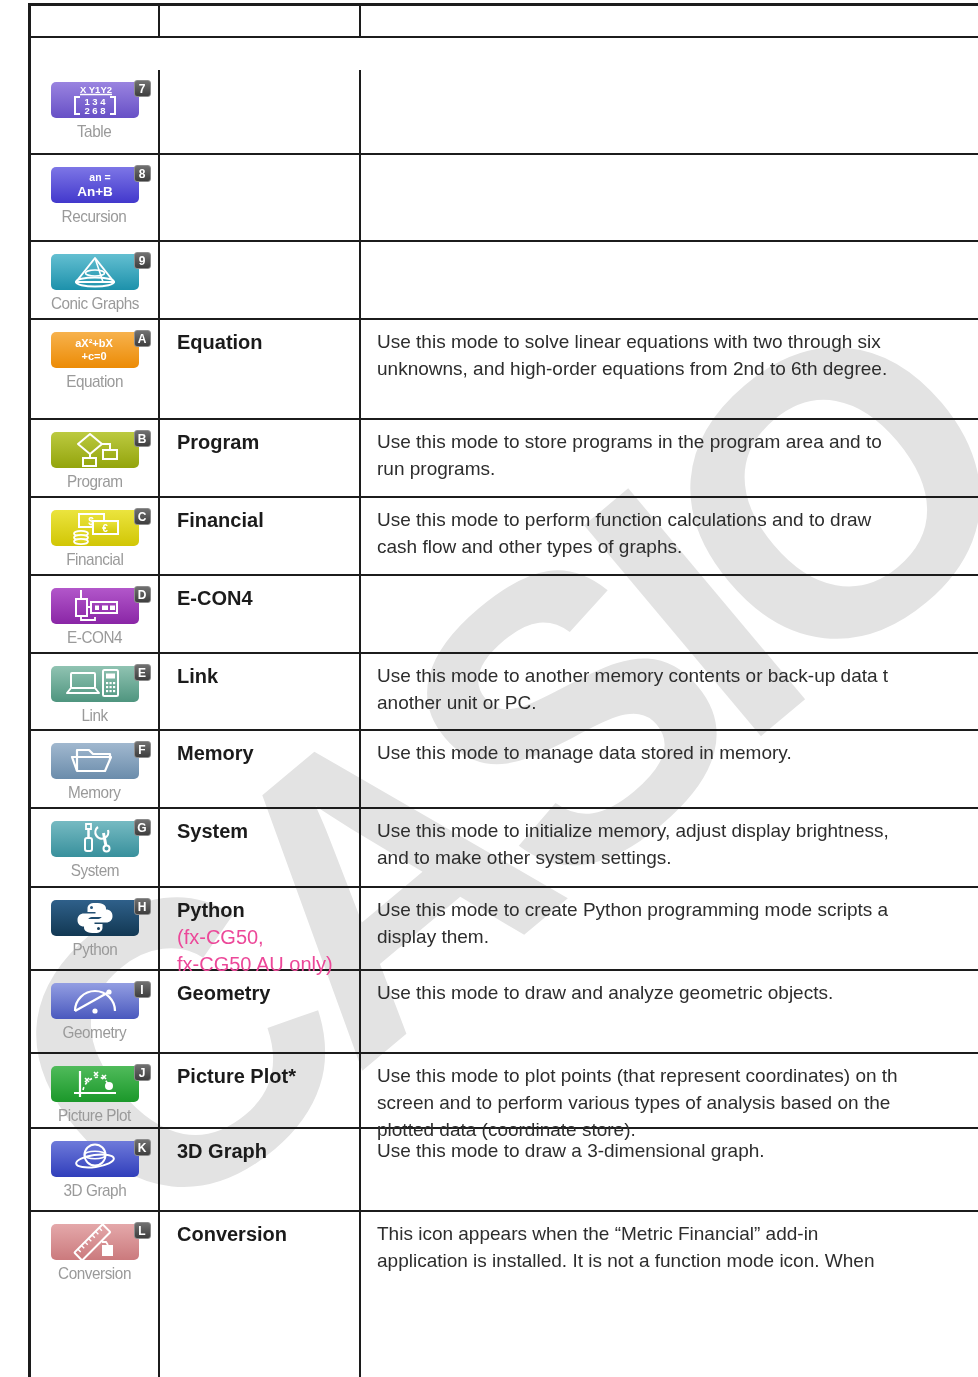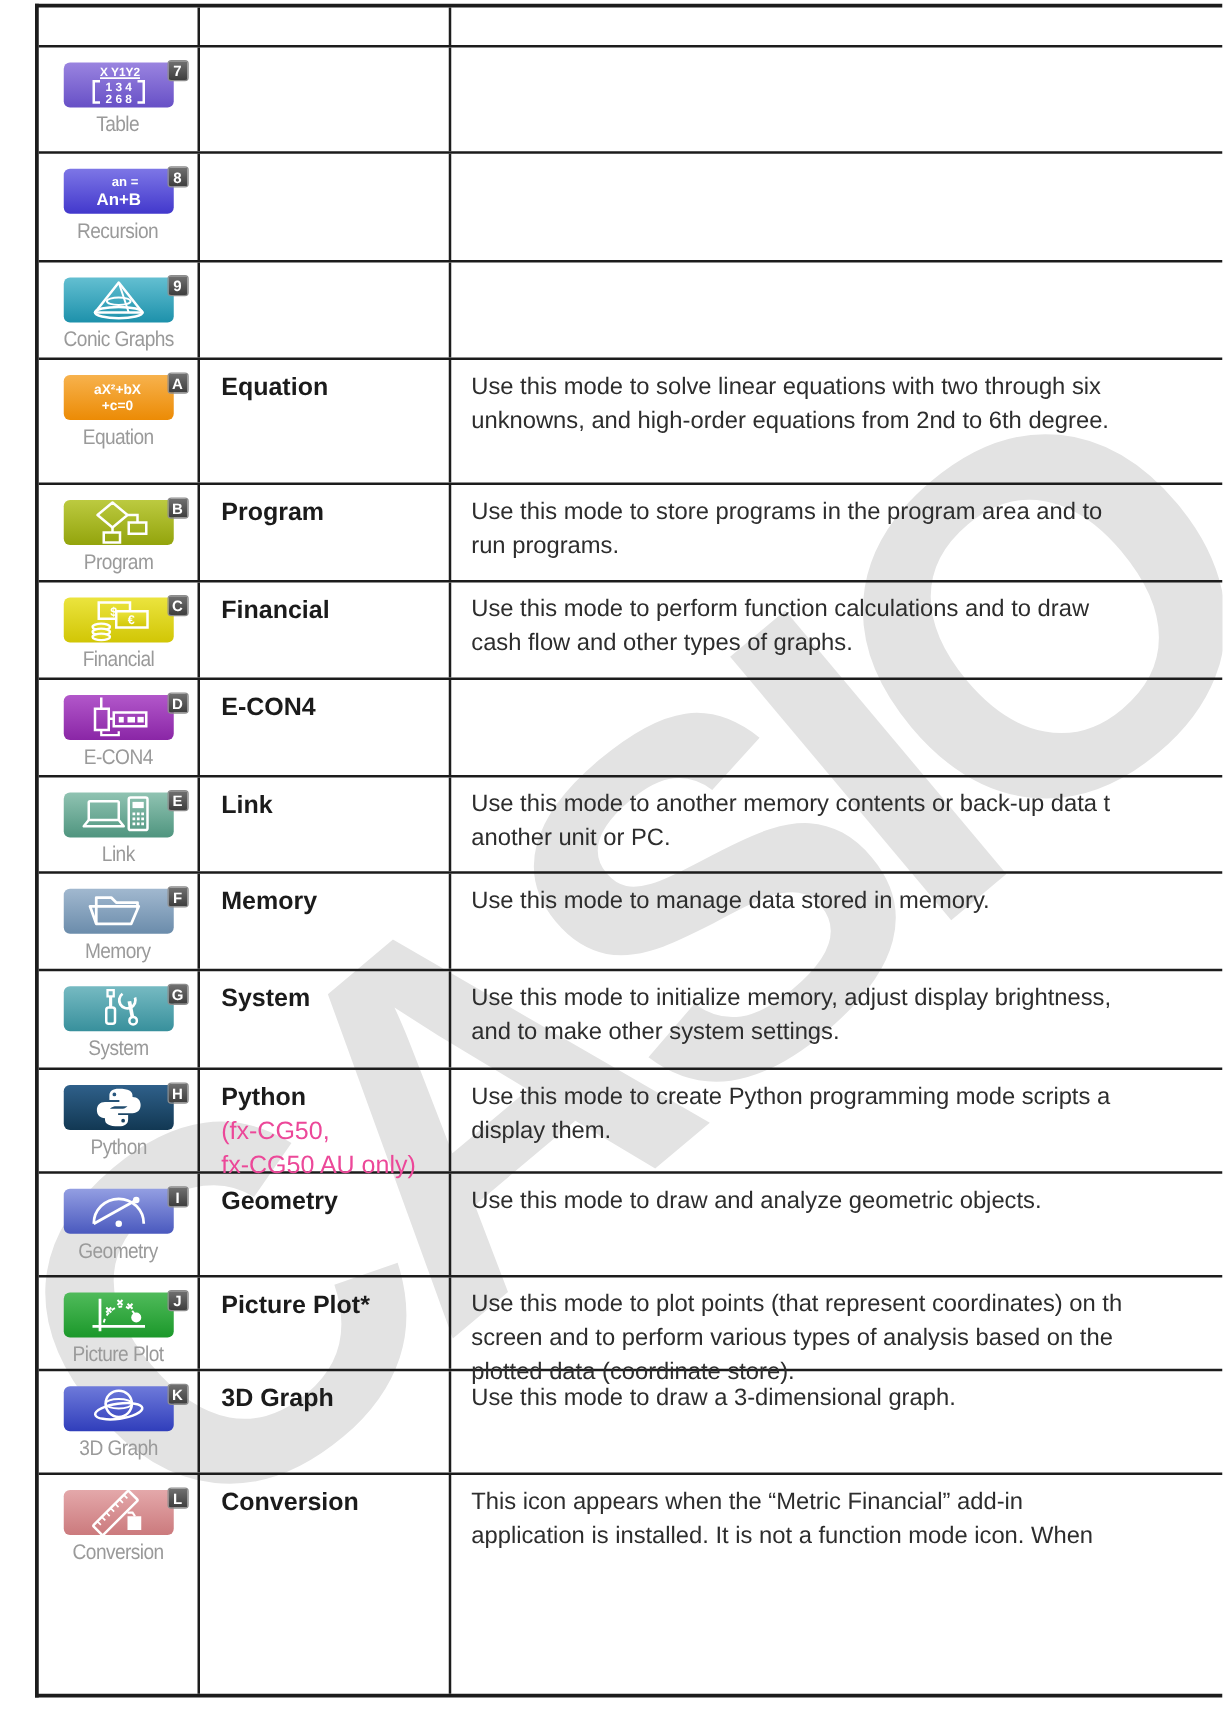--- a/index.html
+++ b/index.html
@@ -16,21 +16,21 @@
     transform-origin:center center;z-index:0;user-select:none;white-space:nowrap;
   }
   
   .modes-table{
     position:absolute;left:28px;top:3px;width:950px;z-index:1;
     border:3px solid #1c1c1c;border-right:none;box-sizing:border-box;
     background:transparent;
   }
   .row{display:flex;box-sizing:border-box;border-bottom:2px solid #1c1c1c;}
   .row:last-child{border-bottom:none;}
-  .r0{height:32px;}  .r1{height:85px;}  .r2{height:87px;}  .r3{height:78px;}
+  .r0{height:32px;}  .r1{height:85px;margin-top:32px;}  .r2{height:87px;}  .r3{height:78px;}
   .r4{height:100px;}  .r5{height:78px;}  .r6{height:78px;}  .r7{height:78px;}
   .r8{height:77px;}  .r9{height:78px;}  .r10{height:79px;} .r11{height:83px;}
   .r12{height:83px;} .r13{height:75px;} .r14{height:83px;} .r15{height:175px;}
   .cell{box-sizing:border-box;}
   .c-icon{width:129px;border-right:2px solid #1c1c1c;display:flex;flex-direction:column;align-items:center;padding-top:11px;}
   .c-name{width:201px;border-right:2px solid #1c1c1c;padding:9px 8px 0 17px;}
   .c-desc{flex:1;padding:8px 12px 0 16px;overflow:visible;}
   .mode-name{font-weight:bold;font-size:20px;color:#1b1b1b;line-height:27px;white-space:nowrap;}
   .mode-name-sub{font-weight:normal;font-size:20px;color:#ec4899;line-height:27px;white-space:nowrap;}
   .desc-line{font-size:19px;color:#2d2d2d;line-height:27px;white-space:nowrap;}

